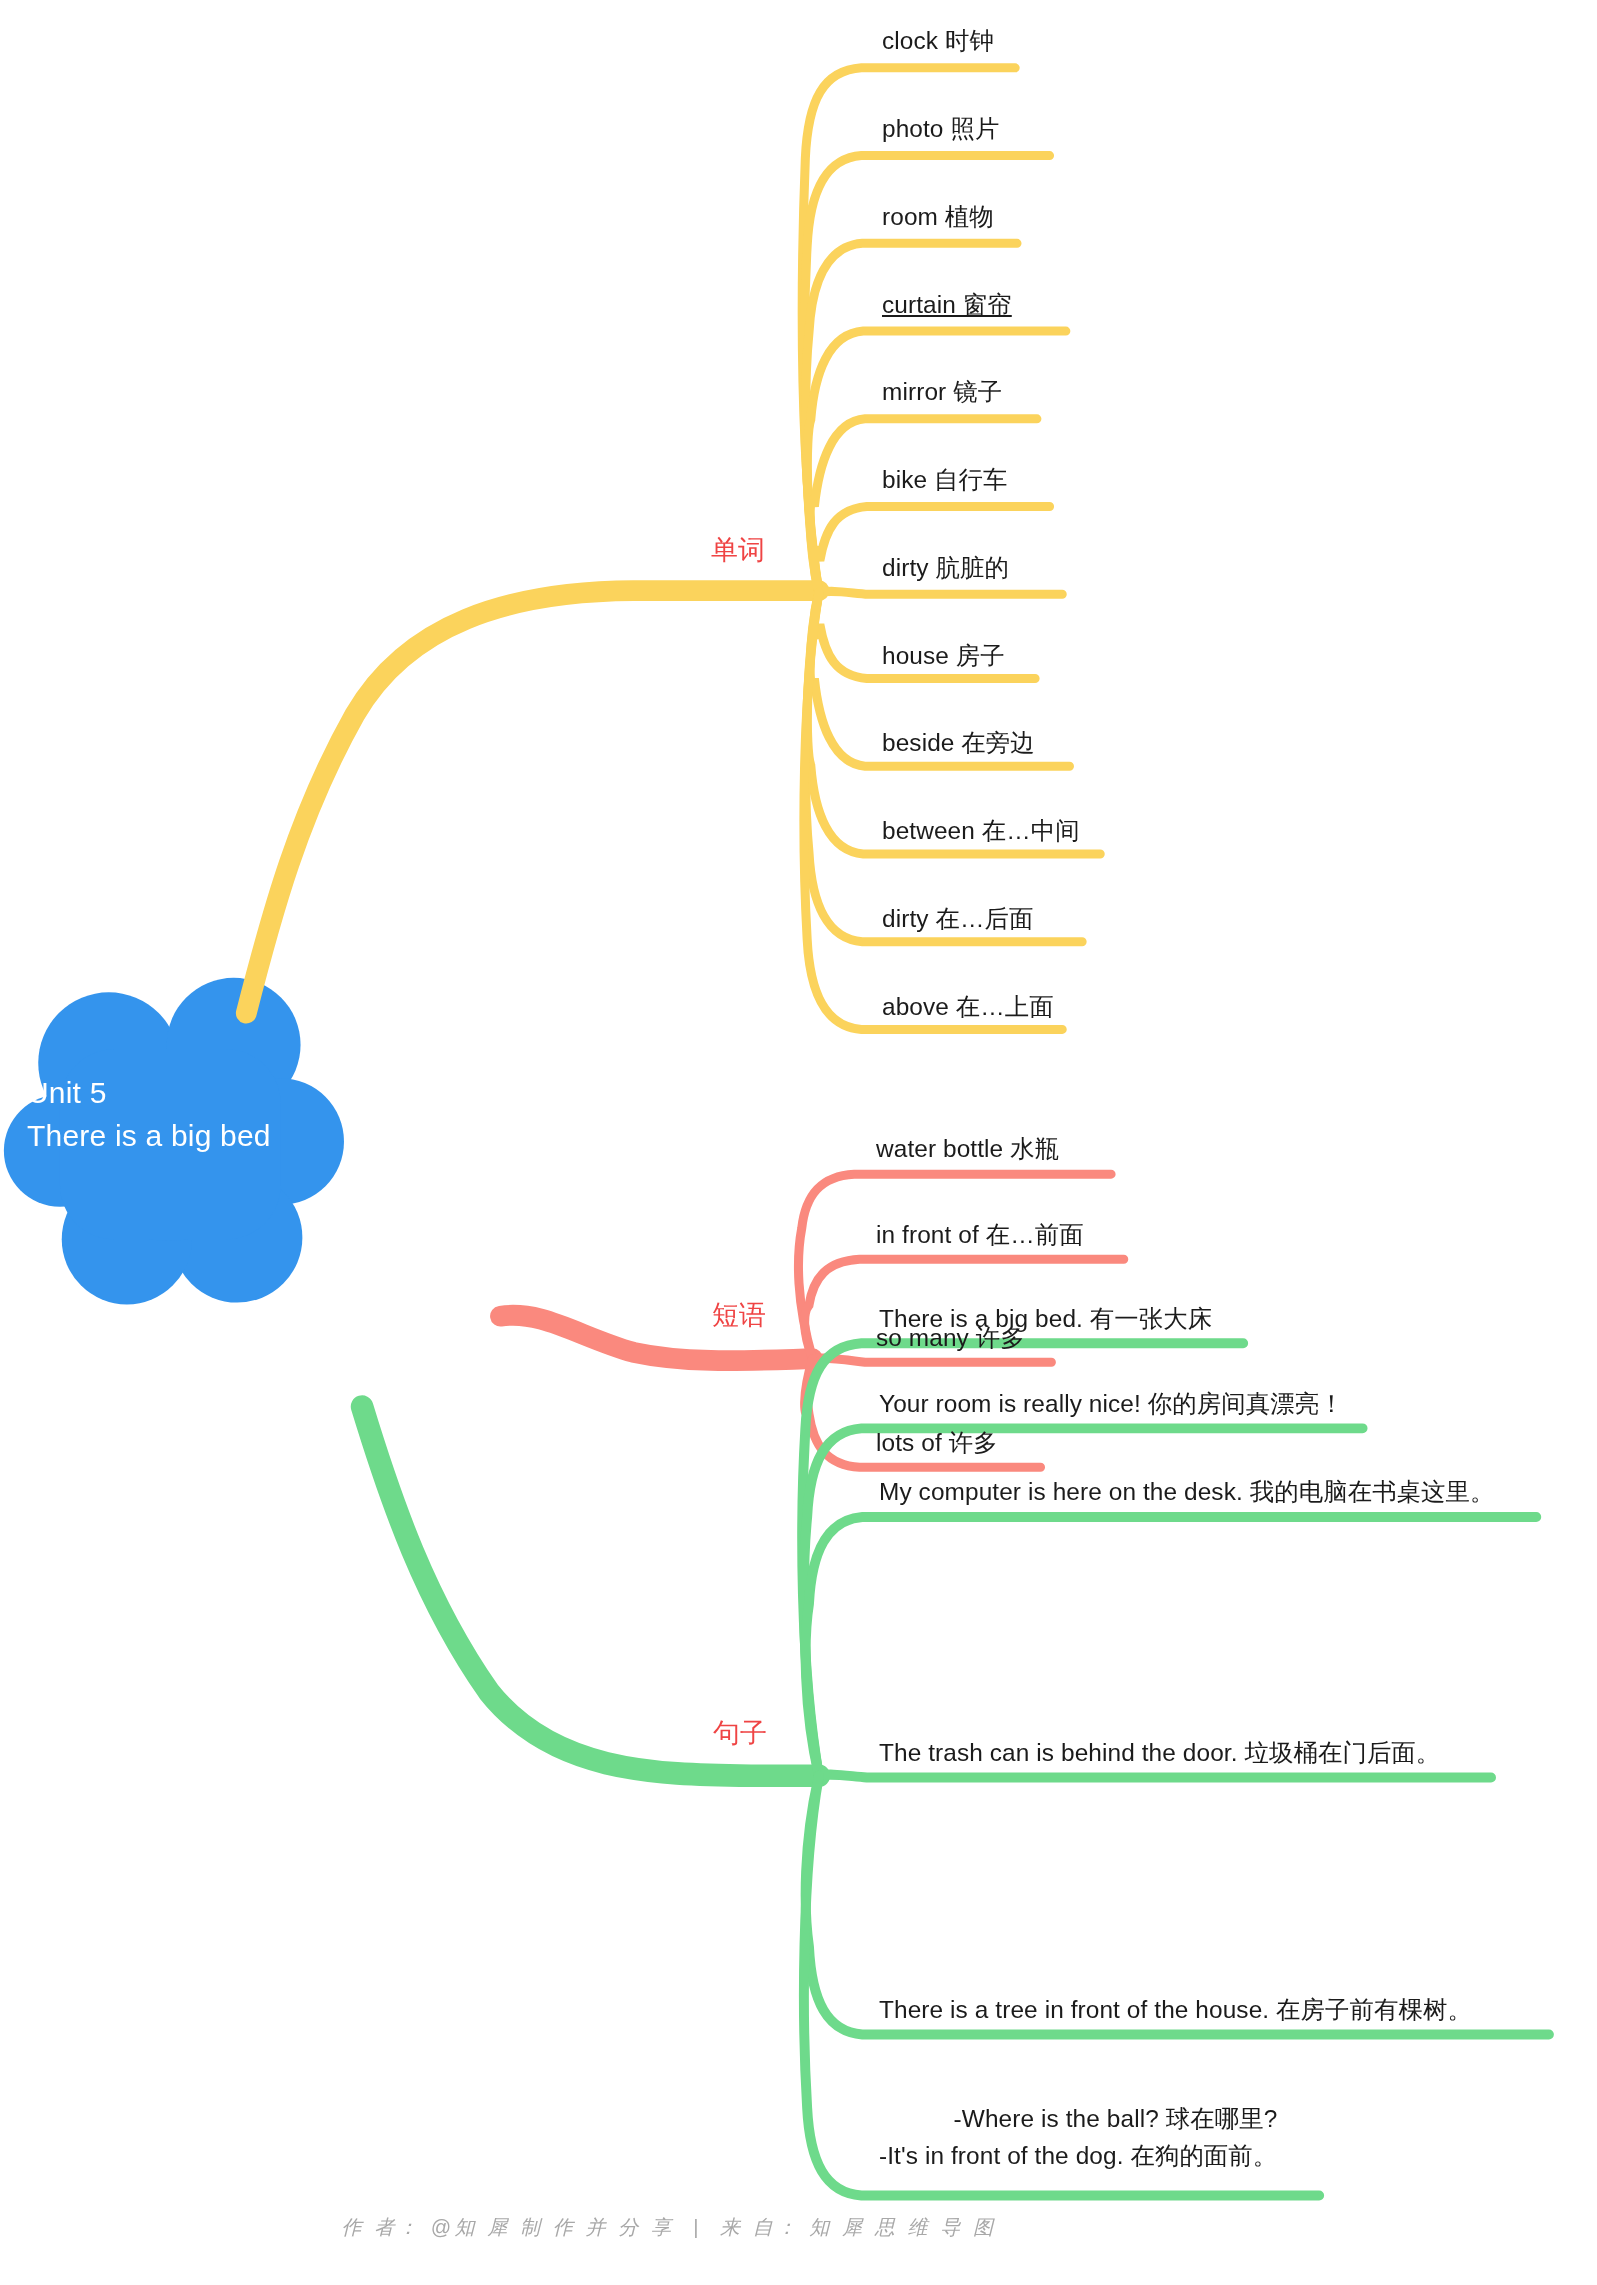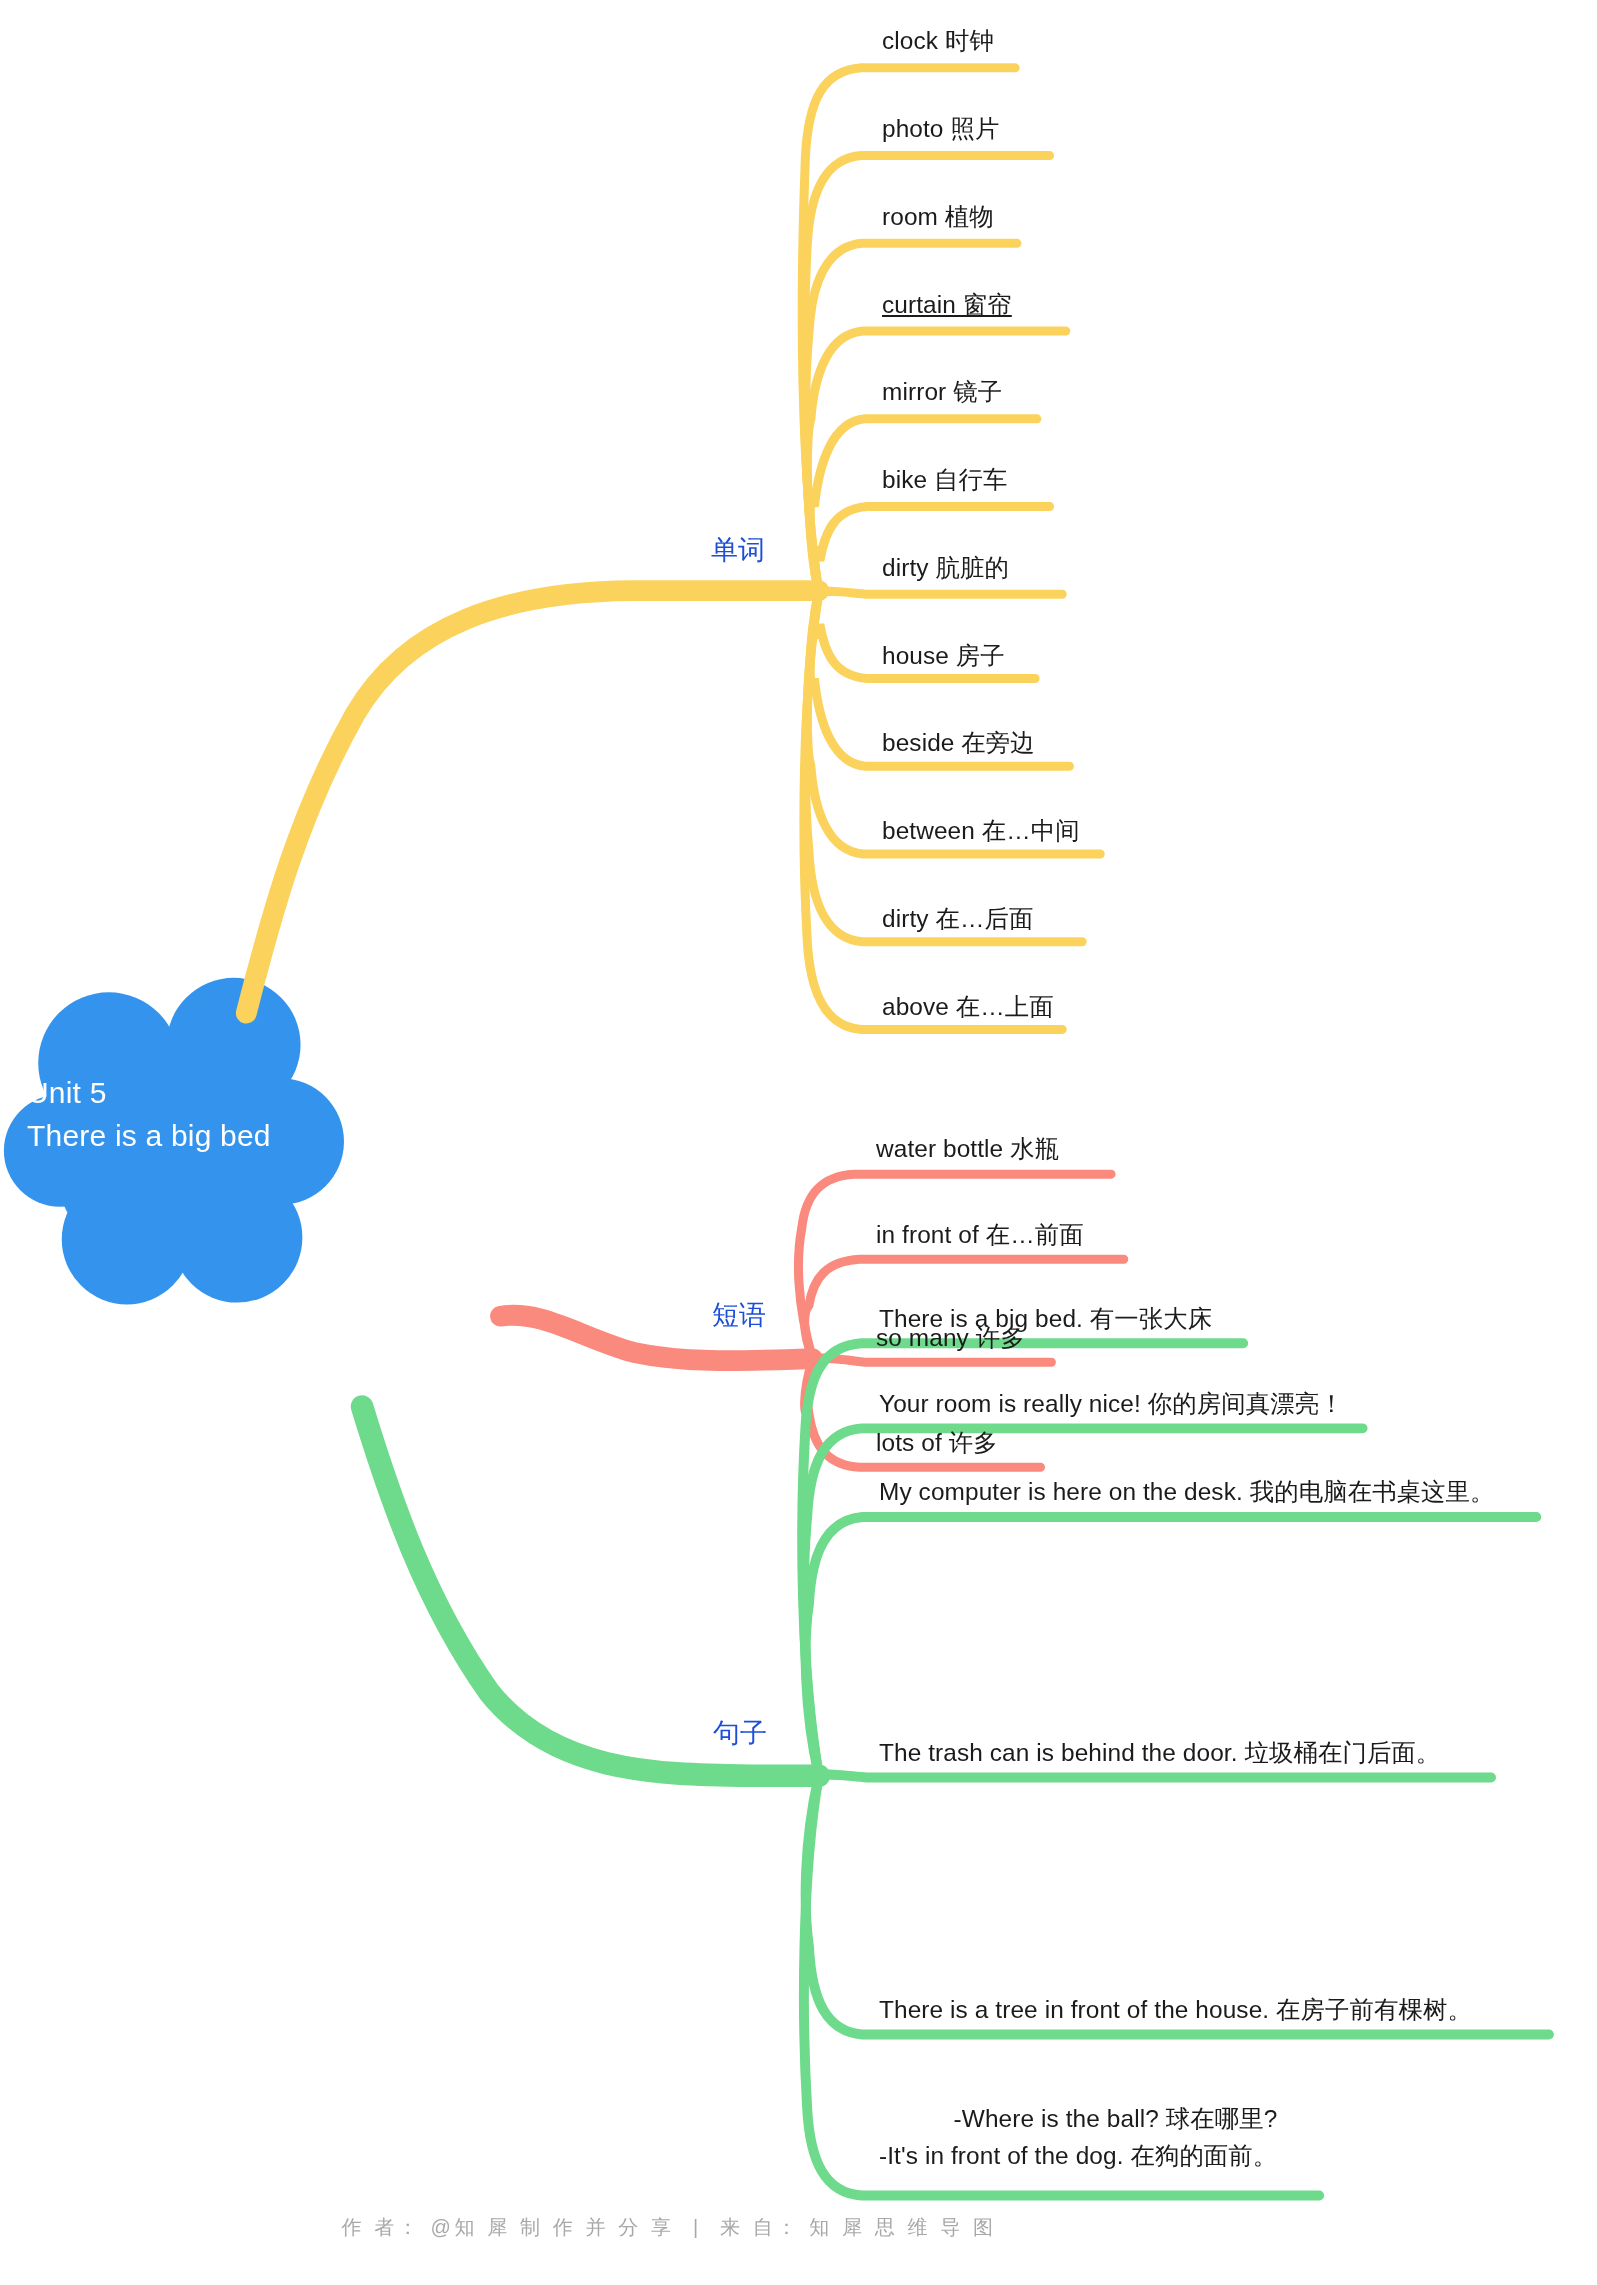--- a/index.html
+++ b/index.html
@@ -4,28 +4,28 @@
 <style>
   html,body{margin:0;padding:0;background:#ffffff;}
   body{width:1598px;height:2285px;position:relative;overflow:hidden;
        font-family:"Liberation Sans","DejaVu Sans",sans-serif;}
   #stage{position:absolute;left:0;top:0;width:1598px;height:2285px;background:#fff;}
   svg.branches{position:absolute;left:0;top:0;width:1598px;height:2285px;pointer-events:none;}
 
   .node-label{position:absolute;white-space:pre;color:#1b1b1b;
     font-size:24.4px;line-height:1.32;letter-spacing:0.1px;}
 
-  .branch-title{position:absolute;white-space:pre;color:#1d4ed8;font-size:27px;}
+  .branch-title{position:absolute;white-space:pre;color:#ef4444;font-size:27px;}
 
   .center-text{position:absolute;left:27px;top:1072px;width:271px;text-align:left;
     color:#ffffff;font-size:30px;line-height:1.42;white-space:pre-line;
     letter-spacing:0.2px;}
 
   .footer{position:absolute;left:0;top:2214px;width:1338px;text-align:center;
-    color:#a8a8a8;font-size:20px;letter-spacing:3.6px;white-space:pre;}
+    color:#a8a8a8;font-size:20px;letter-spacing:3.6px;white-space:pre;font-style:italic;}
 </style>
 </head>
 <body>
 
 <div id="stage">
 
   <svg class="branches" viewBox="0 0 1766 2526">
 
     <g>
       <circle cx="120" cy="1175" r="78" fill="#3494ED"></circle>

